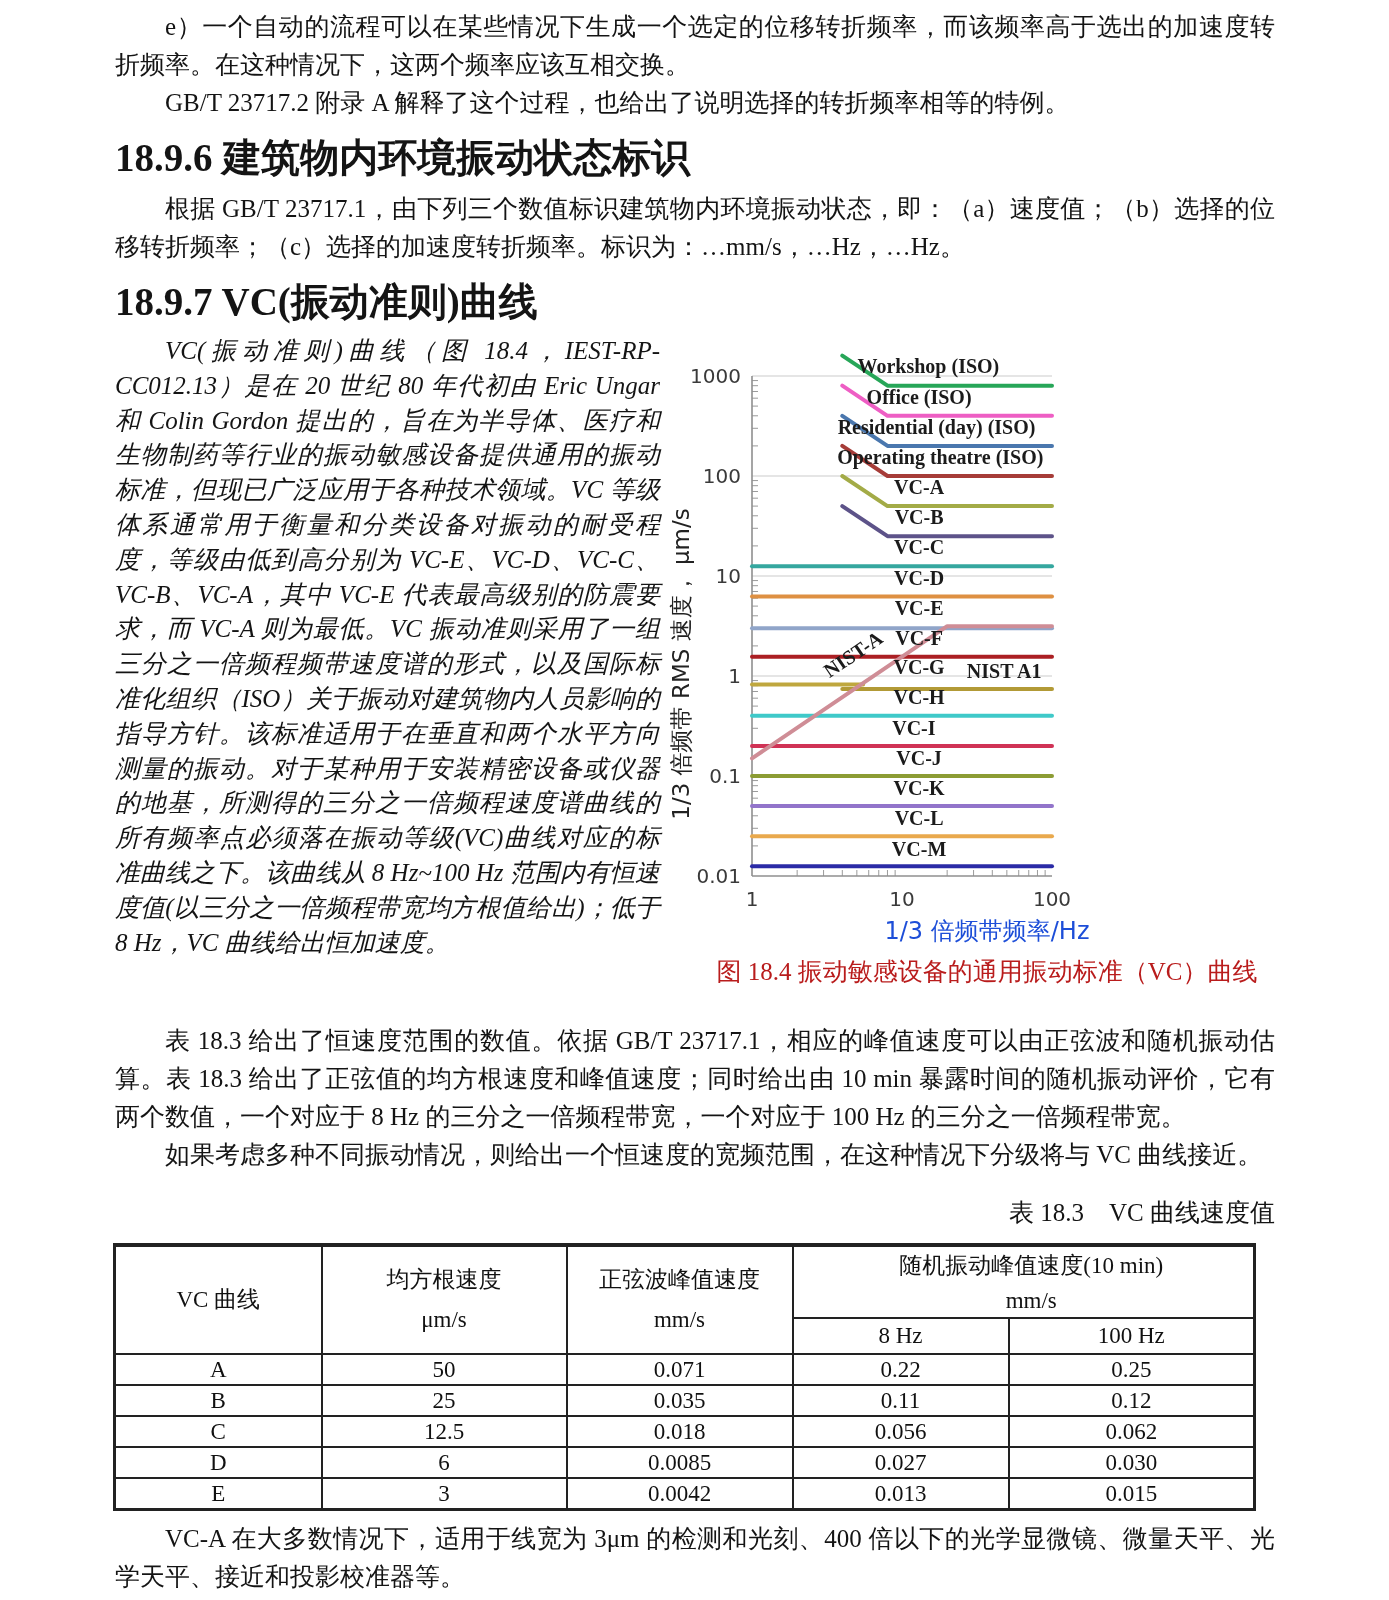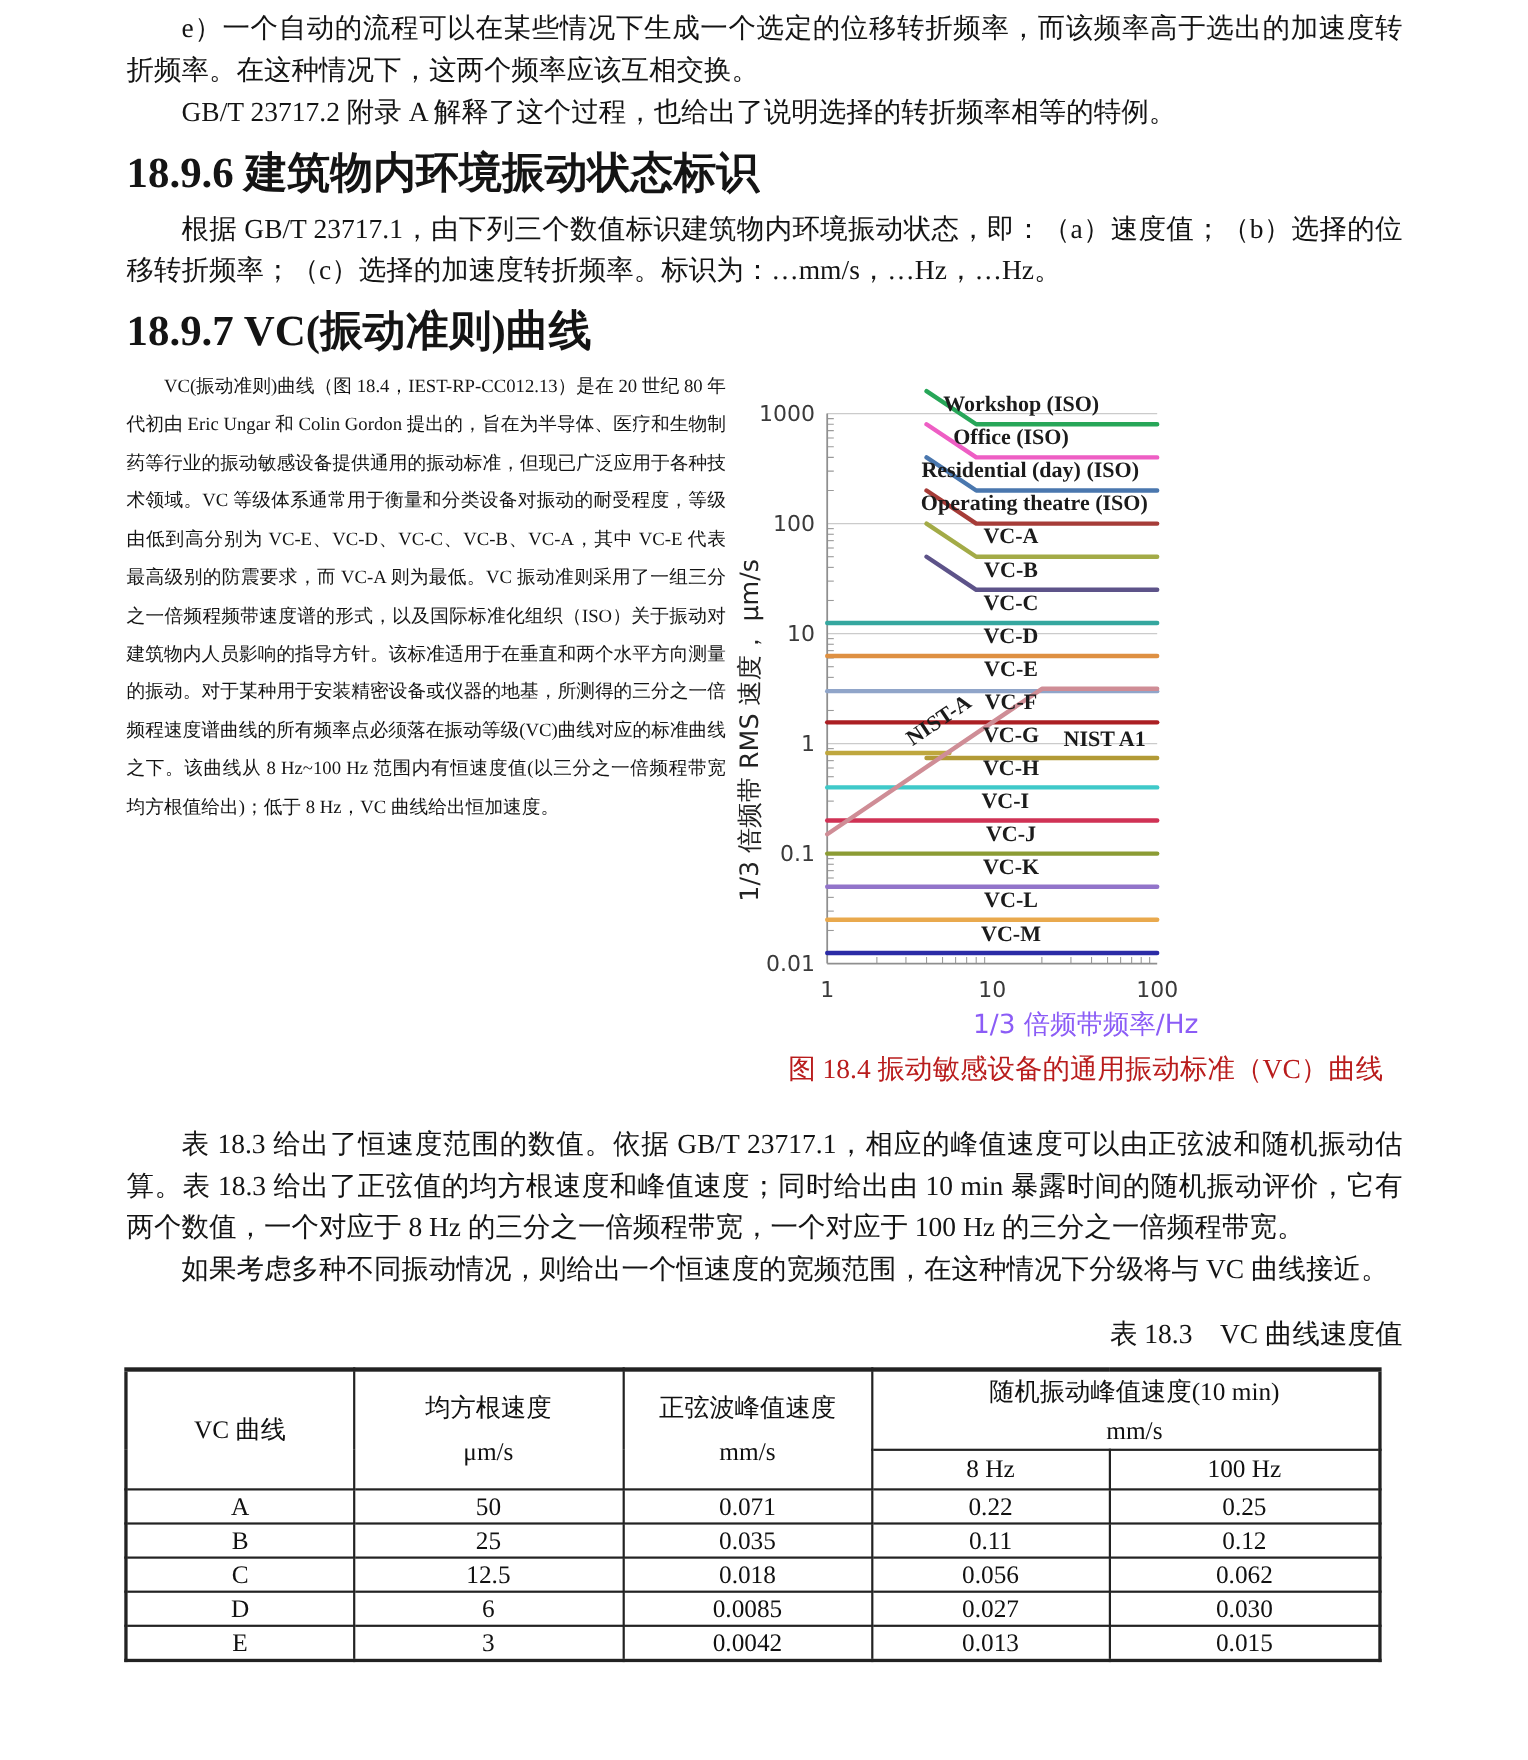--- a/index.html
+++ b/index.html
@@ -3,26 +3,26 @@
 <meta charset="utf-8">
 <style>
   html,body{margin:0;padding:0;background:#fff;}
   body{width:1389px;height:1600px;overflow:hidden;color:#141414;
        font-family:"Liberation Serif","DejaVu Serif",serif;}
   .page{padding:8px 0 0 115px;width:1274px;}
   p.body{width:1160px;font-size:25px;line-height:38px;text-align:justify;
          margin:0;text-indent:2em;}
   h2.sec{width:1160px;font-size:39px;line-height:40px;font-weight:bold;margin:16px 0 12px 0;}
   .cols{display:flex;width:1185px;margin-top:12px;}
-  .vc-col{width:545px;flex:0 0 545px;font-size:17px;line-height:34.8px;
-          text-align:justify;text-indent:2em;}
+  .vc-col{width:545px;flex:0 0 545px;font-size:25px;line-height:34.8px;
+          text-align:justify;text-indent:2em;font-style:italic;}
   .figure{width:640px;flex:0 0 640px;margin-left:7px;}
   .figure svg{display:block;}
   .xlabel{text-align:center;font-family:"DejaVu Sans","Liberation Sans",sans-serif;
-          font-size:24px;color:#8b5cf6;margin-top:-4px;}
+          font-size:24px;color:#1d4ed8;margin-top:-4px;}
   .caption{text-align:center;font-size:25px;color:#b91c1c;margin-top:8px;}
   .tick{font:20px "DejaVu Sans","Liberation Sans",sans-serif;fill:#3a3a3a;}
   .clabel{font:700 20px "Liberation Serif","DejaVu Serif",serif;fill:#1b1b1b;}
   .ylab{font:23px "DejaVu Sans","Liberation Sans",sans-serif;fill:#222;}
   .tbl-title{width:1160px;text-align:right;font-size:25px;margin:22px 0 0 0;}
   table.vc{border-collapse:collapse;margin:14px 0 0 -2px;width:1140px;
            font-size:23px;color:#111;table-layout:fixed;}
   table.vc{border:3px solid #222;border-top:4px solid #222;}
   table.vc th,table.vc td{border:2px solid #222;text-align:center;padding:0;font-weight:normal;}
   table.vc col.c1{width:207px} table.vc col.c2{width:245px} table.vc col.c3{width:226px}
@@ -235,14 +235,15 @@
         <tr>
           <td>E</td>
           <td>3</td>
           <td>0.0042</td>
           <td>0.013</td>
           <td>0.015</td>
         </tr>
       </tbody>
   </table>
 
+  <p class="body after-tbl">VC-A 在大多数情况下，适用于线宽为 3μm  的检测和光刻、400  倍以下的光学显微镜、微量天平、光学天平、接近和投影校准器等。</p>
 
 </div>
 
 </body></html>

